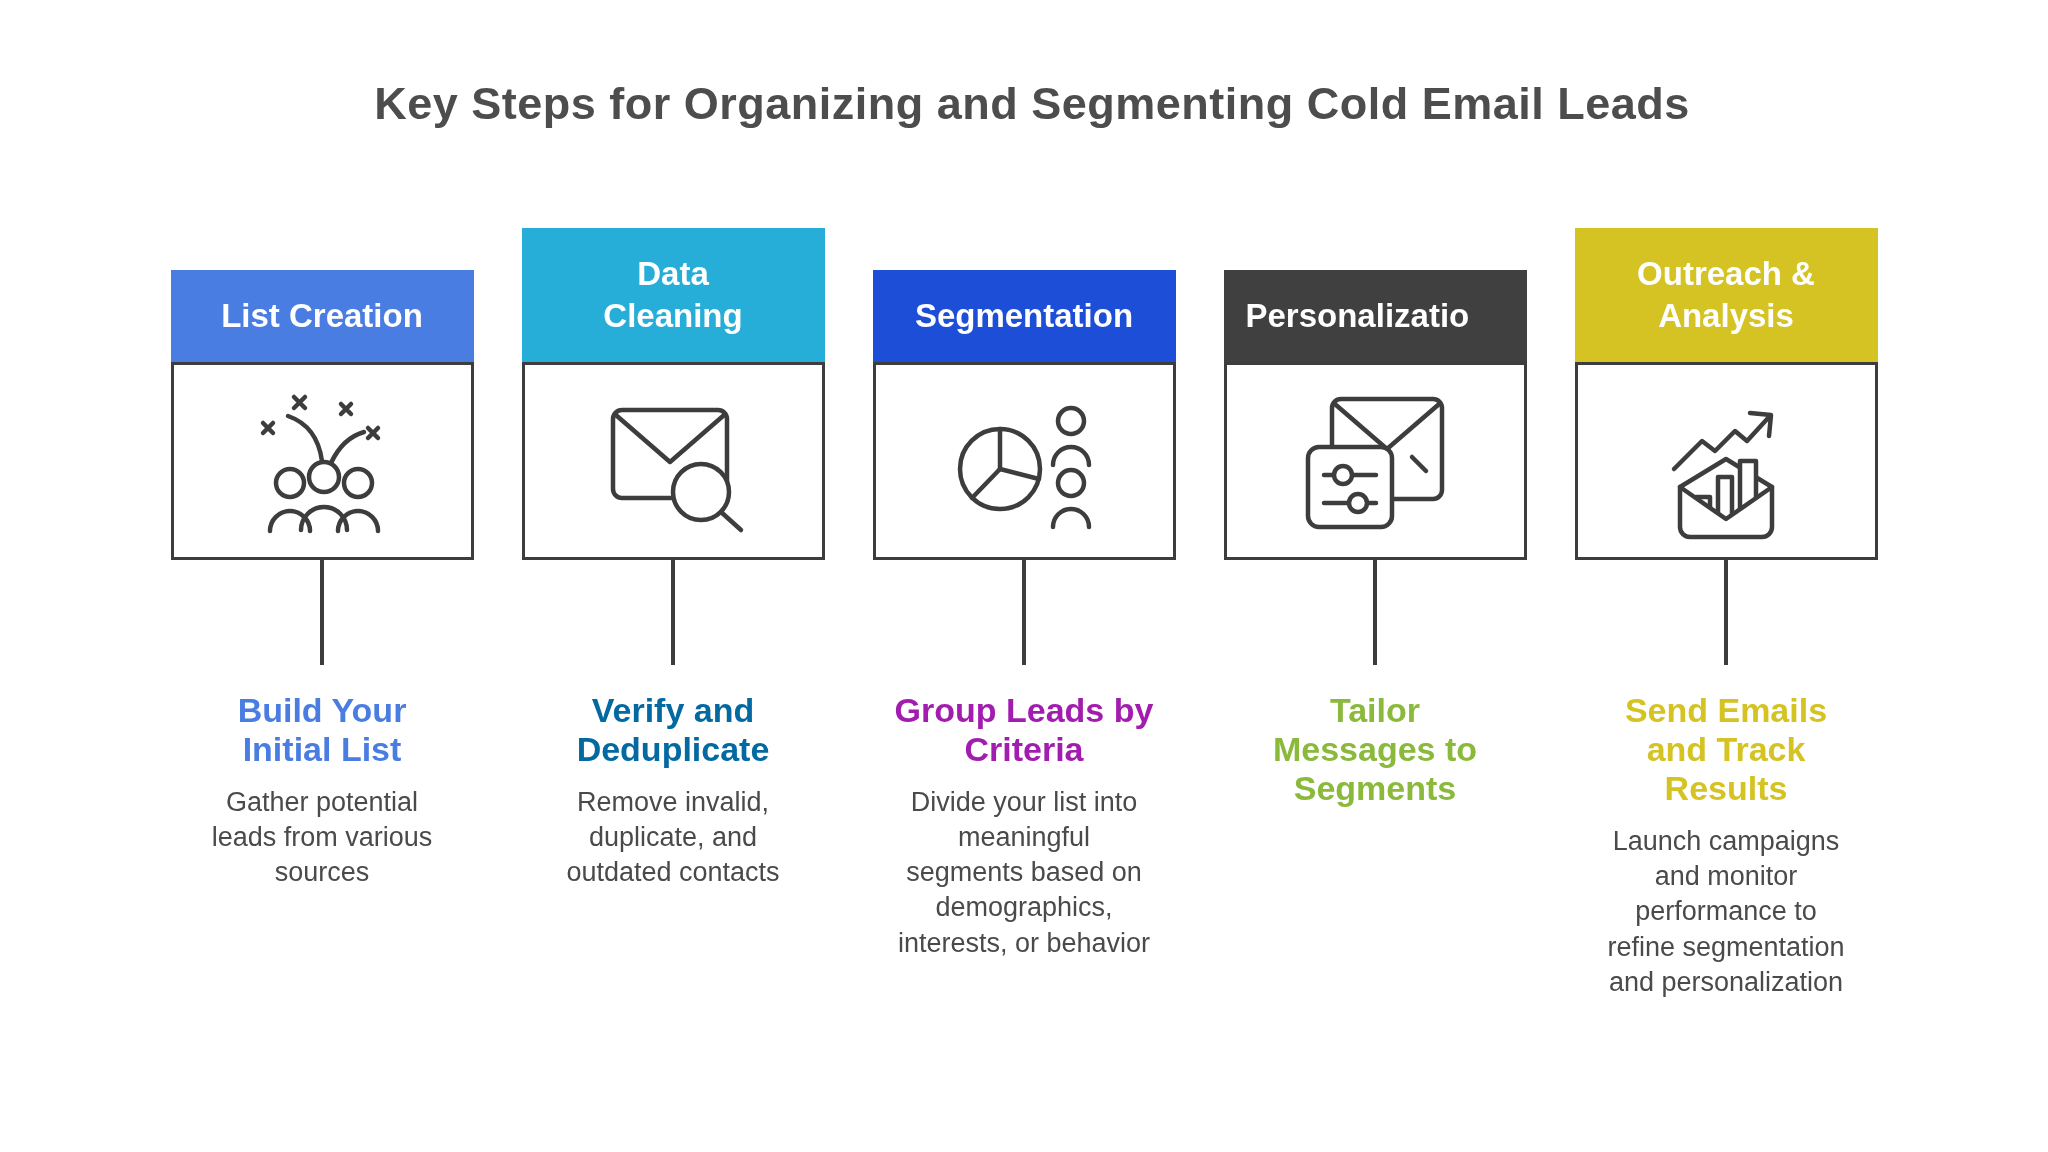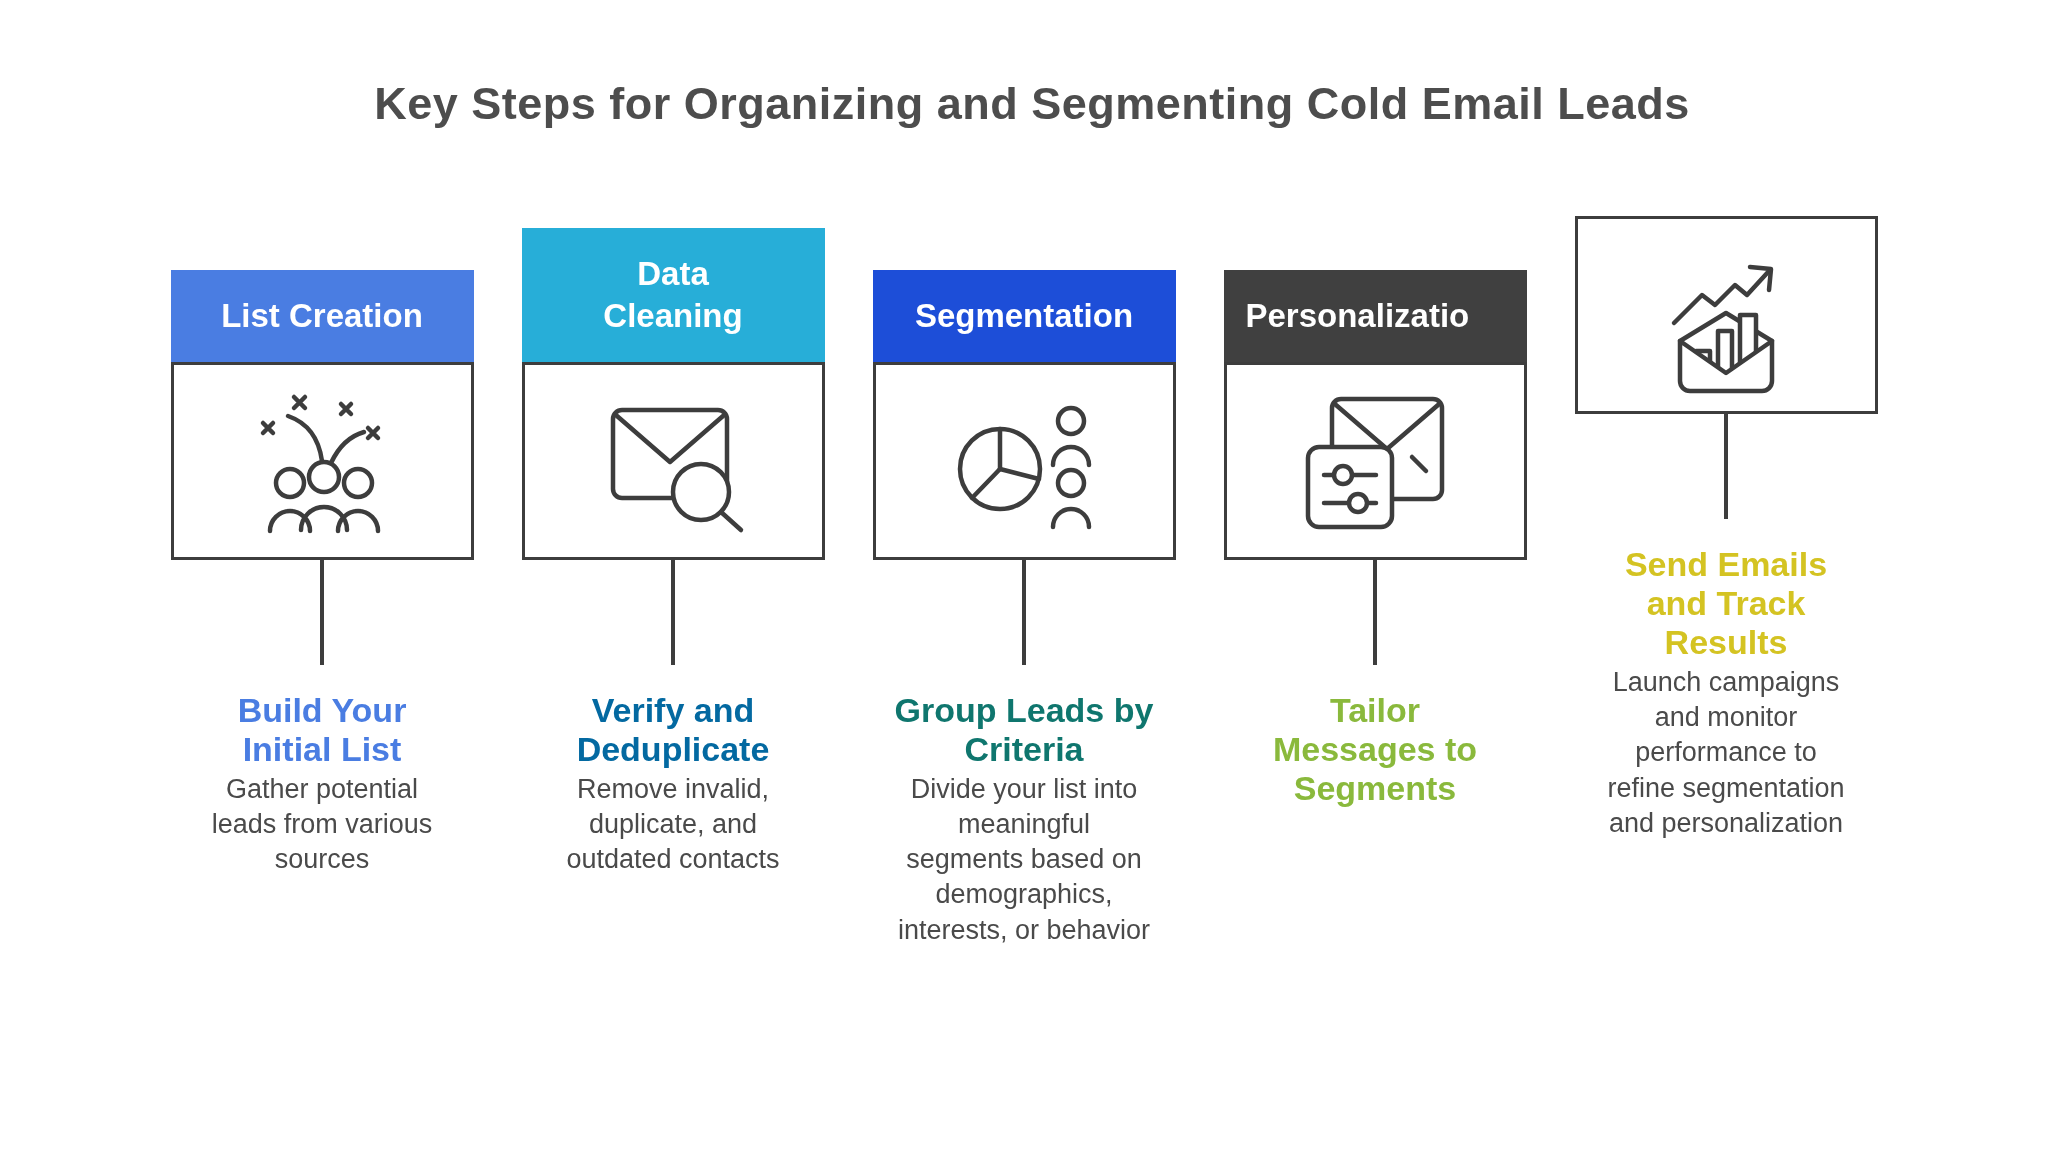--- a/index.html
+++ b/index.html
@@ -34,21 +34,21 @@
     display:flex; align-items:center; justify-content:center;
   }
   .connector {
     width:4px; height:105px; background:#3d3d3d; align-self:center;
   }
   .subtitle {
     margin-top:26px; text-align:center; font-size:34px; font-weight:bold;
     line-height:1.15; white-space:pre-line;
   }
   .desc {
-    margin-top:3px; text-align:center; font-size:27px; color:#4a4a4a;
+    margin-top:16px; text-align:center; font-size:27px; color:#4a4a4a;
     line-height:1.3; white-space:pre-line;
   }
   svg.icon { display:block; }
   svg.icon * { vector-effect:none; }
 </style>
 </head>
 <body>
 
 <div id="canvas">
 
@@ -115,21 +115,21 @@
           <line x1="56" y1="88" x2="56" y2="48"></line>
           <line x1="56" y1="88" x2="95" y2="98"></line>
           <line x1="56" y1="88" x2="28" y2="117"></line>
           <circle cx="127" cy="40" r="13"></circle>
           <path d="M109 84 a18 18 0 0 1 36 0"></path>
           <circle cx="127" cy="102" r="13"></circle>
           <path d="M109 146 a18 18 0 0 1 36 0"></path>
         </svg>
       </div>
       <div class="connector"></div>
-      <div class="subtitle" style="color: #0f766e;">Group Leads by
+      <div class="subtitle" style="color: #a21caf;">Group Leads by
 Criteria</div>
       <div class="desc">Divide your list into
 meaningful
 segments based on
 demographics,
 interests, or behavior</div>
     </section>
 
     <section class="step">
       <div class="header-slot">
@@ -147,20 +147,24 @@
           <circle cx="68" cy="118" r="9" fill="#ffffff"></circle>
         </svg>
       </div>
       <div class="connector"></div>
       <div class="subtitle" style="color: rgb(138, 185, 60);">Tailor
 Messages to
 Segments</div>
     </section>
 
     <section class="step">
+      <div class="header-slot">
+        <div class="header" style="background-color: rgb(212, 195, 34);">Outreach &amp;
+Analysis</div>
+      </div>
       <div class="icon-box">
         <svg class="icon" width="160" height="172" viewBox="0 0 160 172" fill="none" stroke="#3d3d3d" stroke-width="4.5" stroke-linecap="round" stroke-linejoin="round">
           <path d="M28 94 L56 66 L69 76 L89 56 L101 66 L123 42"></path>
           <path d="M104 38 L125 40 L123 61"></path>
           <path d="M34 112 L80 84 L126 112"></path>
           <rect x="50" y="122" width="14" height="36" fill="#ffffff"></rect>
           <rect x="72" y="102" width="14" height="56" fill="#ffffff"></rect>
           <rect x="94" y="86" width="16" height="72" fill="#ffffff"></rect>
           <path d="M34 112 L80 144 L126 112 L126 152 A10 10 0 0 1 116 162 L44 162 A10 10 0 0 1 34 152 Z" fill="#ffffff"></path>
         </svg>

